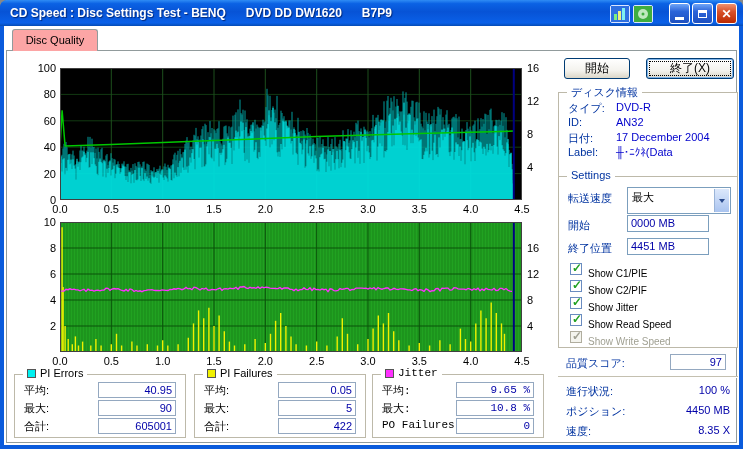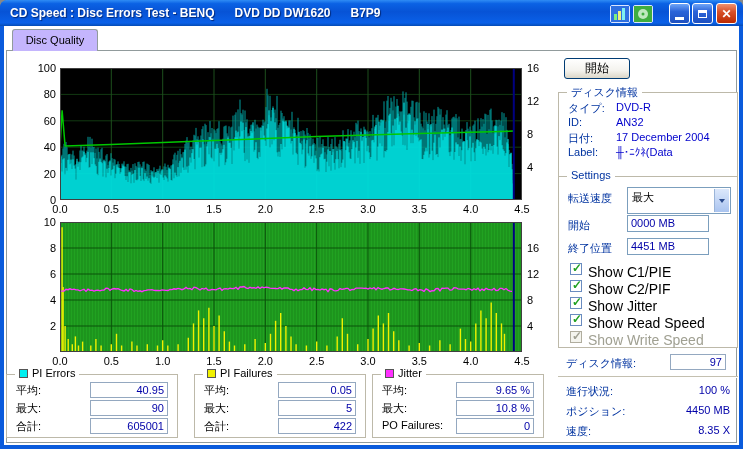--- a/index.html
+++ b/index.html
@@ -16,21 +16,21 @@
   .appico{width:20px;height:18px;margin-right:1px;border:1px solid #dce6ff;border-radius:2px;display:block;}
   .appico svg{display:block;}
   .winbtn{width:21px;height:21px;border:1px solid #fff;border-radius:3px;color:#fff;
     display:flex;align-items:center;justify-content:center;font-size:12px;font-weight:bold;
     background:linear-gradient(180deg,#6ea5f8,#2a63d8 40%,#1e50c0);}
   .winbtn.close{background:linear-gradient(180deg,#f0926f,#d8512a 40%,#bc2a02);margin-left:1px;}
   .glyph-min{width:9px;height:3px;background:#fff;margin-top:10px;}
   .glyph-max{width:9px;height:8px;border:1px solid #fff;border-top:3px solid #fff;}
   .client{position:absolute;left:0;top:26px;width:735px;height:419px;background:#fff;}
   .tabpanel{position:absolute;left:2px;top:24px;right:2px;bottom:2px;border:1px solid #919b9c;}
-  .tab{position:absolute;left:8px;top:3px;width:86px;height:22px;background:#c4b5fd;
+  .tab{position:absolute;left:8px;top:3px;width:86px;height:22px;background:#fca5a5;
     border:1px solid #919b9c;border-bottom:none;border-radius:3px 3px 0 0;z-index:2;
     font-size:11px;text-align:center;line-height:21px;}
   .chartbox{position:absolute;}
   .yax{position:absolute;width:26px;}
   .yax span{position:absolute;right:2px;transform:translateY(-50%);font-size:11px;color:#000;}
   .yax.right{width:22px;}
   .yax.right span{left:3px;right:auto;}
   .xax{position:absolute;height:13px;}
   .xax span{position:absolute;transform:translateX(-50%);font-size:11px;color:#000;top:0;}
   .gbox{position:absolute;border:1px solid #bdb9a9;box-shadow:1px 1px 0 #fff inset, -1px -1px 0 #fff inset;}
@@ -48,40 +48,40 @@
   .combo .arrow{position:absolute;right:1px;top:1px;bottom:1px;width:15px;
     background:linear-gradient(180deg,#dce8fb,#aac4f0);border-left:1px solid #9ab4d8;
     display:flex;align-items:center;justify-content:center;}
   .combo .arrow i{width:0;height:0;border-left:3px solid transparent;border-right:3px solid transparent;border-top:4px solid #2a4a8c;}
   .tbox{position:absolute;left:68px;width:82px;height:17px;border:1px solid #7b9ebd;background:#fff;
     font-size:11px;color:#0000a8;line-height:15px;padding-left:3px;}
   .slbl{position:absolute;left:9px;font-size:11px;color:#0033a0;}
   .cbrow{position:absolute;left:11px;height:15px;}
   .cbrow .box{position:absolute;left:0;top:0;width:12px;height:12px;border:1px solid #6a8cc0;background:#fff;}
   .cbrow.checked .box::after{content:"✓";position:absolute;left:1px;top:-3px;color:#21a121;font-size:12px;font-weight:bold;}
-  .cbrow .cbl{margin-left:18px;font-size:14px;color:#000;}
+  .cbrow .cbl{margin-left:18px;font-size:10px;color:#000;}
   .cbrow.disabled .box{border-color:#b0ad9e;background:#f4f4ee;}
   .cbrow.disabled .box::after{color:#a0a092;}
   .cbrow.disabled .cbl{color:#a0a092;}
   .xpbtn{position:absolute;height:21px;border:1px solid #003c74;border-radius:3px;font-size:12px;color:#000;
     background:linear-gradient(180deg,#ffffff,#f4f3ee 60%,#dcd7c8);display:flex;align-items:center;justify-content:center;}
   .xpbtn.default{box-shadow:0 0 0 1px #7eb4ea inset;}
   .sep{position:absolute;height:2px;border-top:1px solid #c4c0b0;border-bottom:1px solid #ffffff;}
   .qrow,.strow{position:absolute;width:180px;font-size:11px;}
   .qlbl{position:absolute;left:8px;color:#0033a0;}
   .qval{position:absolute;left:112px;top:-2px;width:56px;height:16px;border:1px solid #94a8c0;background:#fff;
     color:#0000a8;text-align:right;line-height:14px;padding-right:3px;}
   .sval{position:absolute;right:8px;top:0;color:#0000a8;text-align:right;}
 </style>
 </head>
 <body>
 
 <div class="window">
   <div class="titlebar">
-    <span class="tb-title">CD Speed : Disc Errors Test - BENQ      DVD DD DW1620      B7P9</span>
+    <span class="tb-title">CD Speed : Disc Settings Test - BENQ      DVD DD DW1620      B7P9</span>
     <div class="tb-right">
       <span class="appico">
         <svg width="18" height="16">
             <rect width="18" height="16" fill="#2f6fe0"></rect>
             <rect x="3" y="8" width="3" height="6" fill="#7ef07e"></rect>
             <rect x="7" y="5" width="3" height="9" fill="#f0f07e"></rect>
             <rect x="11" y="2" width="3" height="12" fill="#7ef0f0"></rect>
           </svg>
       </span>
       <span class="appico" style="margin-right:14px;">
@@ -418,49 +418,50 @@
         <span style="left: 22.2222%;">1.0</span>
         <span style="left: 33.3333%;">1.5</span>
         <span style="left: 44.4444%;">2.0</span>
         <span style="left: 55.5556%;">2.5</span>
         <span style="left: 66.6667%;">3.0</span>
         <span style="left: 77.7778%;">3.5</span>
         <span style="left: 88.8889%;">4.0</span>
         <span style="left: 100%;">4.5</span>
       </div>
 
-    <div class="gbox" style="left:2px;top:348px;width:172px;height:64px;">
+    <div class="gbox" style="left:10px;top:348px;width:172px;height:64px;">
       <div class="gtitle">
         <span class="sw" id="sw0" style="background: rgb(0, 240, 240);"></span>
         <span>PI Errors</span>
       </div>
       <div class="lrow" style="top:8px;"><span class="llbl">平均:</span><span class="lval">40.95</span></div>
       <div class="lrow" style="top:26px;"><span class="llbl">最大:</span><span class="lval">90</span></div>
       <div class="lrow" style="top:44px;"><span class="llbl">合計:</span><span class="lval">605001</span></div>
     </div>
     <div class="gbox" style="left:190px;top:348px;width:172px;height:64px;padding-left:40px;">
       <div class="gtitle">
         <span class="sw" id="sw1" style="background: rgb(240, 240, 0);"></span>
         <span>PI Failures</span>
       </div>
       <div class="lrow" style="top:8px;"><span class="llbl">平均:</span><span class="lval">0.05</span></div>
       <div class="lrow" style="top:26px;"><span class="llbl">最大:</span><span class="lval">5</span></div>
       <div class="lrow" style="top:44px;"><span class="llbl">合計:</span><span class="lval">422</span></div>
     </div>
-    <div class="gbox" style="left:368px;top:348px;width:172px;height:64px;">
+    <div class="gbox" style="left:368px;top:348px;width:172px;height:64px;font-family:Liberation Mono, monospace;">
       <div class="gtitle">
         <span class="sw" id="sw2" style="background: rgb(255, 48, 255);"></span>
         <span>Jitter</span>
       </div>
       <div class="lrow" style="top:8px;"><span class="llbl">平均:</span><span class="lval">9.65 %</span></div>
       <div class="lrow" style="top:26px;"><span class="llbl">最大:</span><span class="lval">10.8 %</span></div>
       <div class="lrow" style="top:44px;"><span class="llbl">PO Failures:</span><span class="lval">0</span></div>
     </div>
 
     <div class="xpbtn" style="left:560px;top:32px;width:66px;">開始</div>
+    <div class="xpbtn default" style="left:642px;top:32px;width:88px;outline:1px dotted #000;outline-offset:-4px;">終了(X)</div>
 
     <div class="gbox" style="left:554px;top:66px;width:180px;height:86px;">
       <div class="gtitle blue">
           <span>ディスク情報</span>
         </div>
       <div class="irow" style="top:8px;"><span>タイプ:</span><span class="ival">DVD-R</span></div>
       <div class="irow" style="top:23px;"><span>ID:</span><span class="ival">AN32</span></div>
       <div class="irow" style="top:38px;"><span>日付:</span><span class="ival">17 December 2004</span></div>
       <div class="irow" style="top:53px;"><span>Label:</span><span class="ival">╫･ﾆｸﾈ(Data</span></div>
     </div>
@@ -481,21 +482,21 @@
       <div class="slbl" style="top:64px;">終了位置</div>
       <div class="tbox" style="top:61px;">4451 MB</div>
       <div class="cbrow checked" id="cb0" style="top:86px;"><span class="box"></span><span class="cbl">Show C1/PIE</span></div>
       <div class="cbrow checked" id="cb1" style="top:103px;"><span class="box"></span><span class="cbl">Show C2/PIF</span></div>
       <div class="cbrow checked" id="cb2" style="top:120px;"><span class="box"></span><span class="cbl">Show Jitter</span></div>
       <div class="cbrow checked disabled" id="cb4" style="top:154px;"><span class="box"></span><span class="cbl">Show Write Speed</span></div>
       <div class="cbrow checked" id="cb3" style="top:137px;"><span class="box"></span><span class="cbl">Show Read Speed</span></div>
     </div>
 
     <div class="qrow" style="left:554px;top:330px;">
-      <span class="qlbl">ディスク情報:</span>
+      <span class="qlbl">品質スコア:</span>
       <span class="qval">97</span>
     </div>
     <div class="sep" style="left:554px;top:350px;width:180px;"></div>
     <div class="strow" style="left:554px;top:358px;">
       <span class="qlbl">進行状況:</span>
       <span class="sval">100 %</span>
     </div>
     <div class="strow" style="left:554px;top:378px;">
       <span class="qlbl">ポジション:</span>
       <span class="sval">4450 MB</span>

